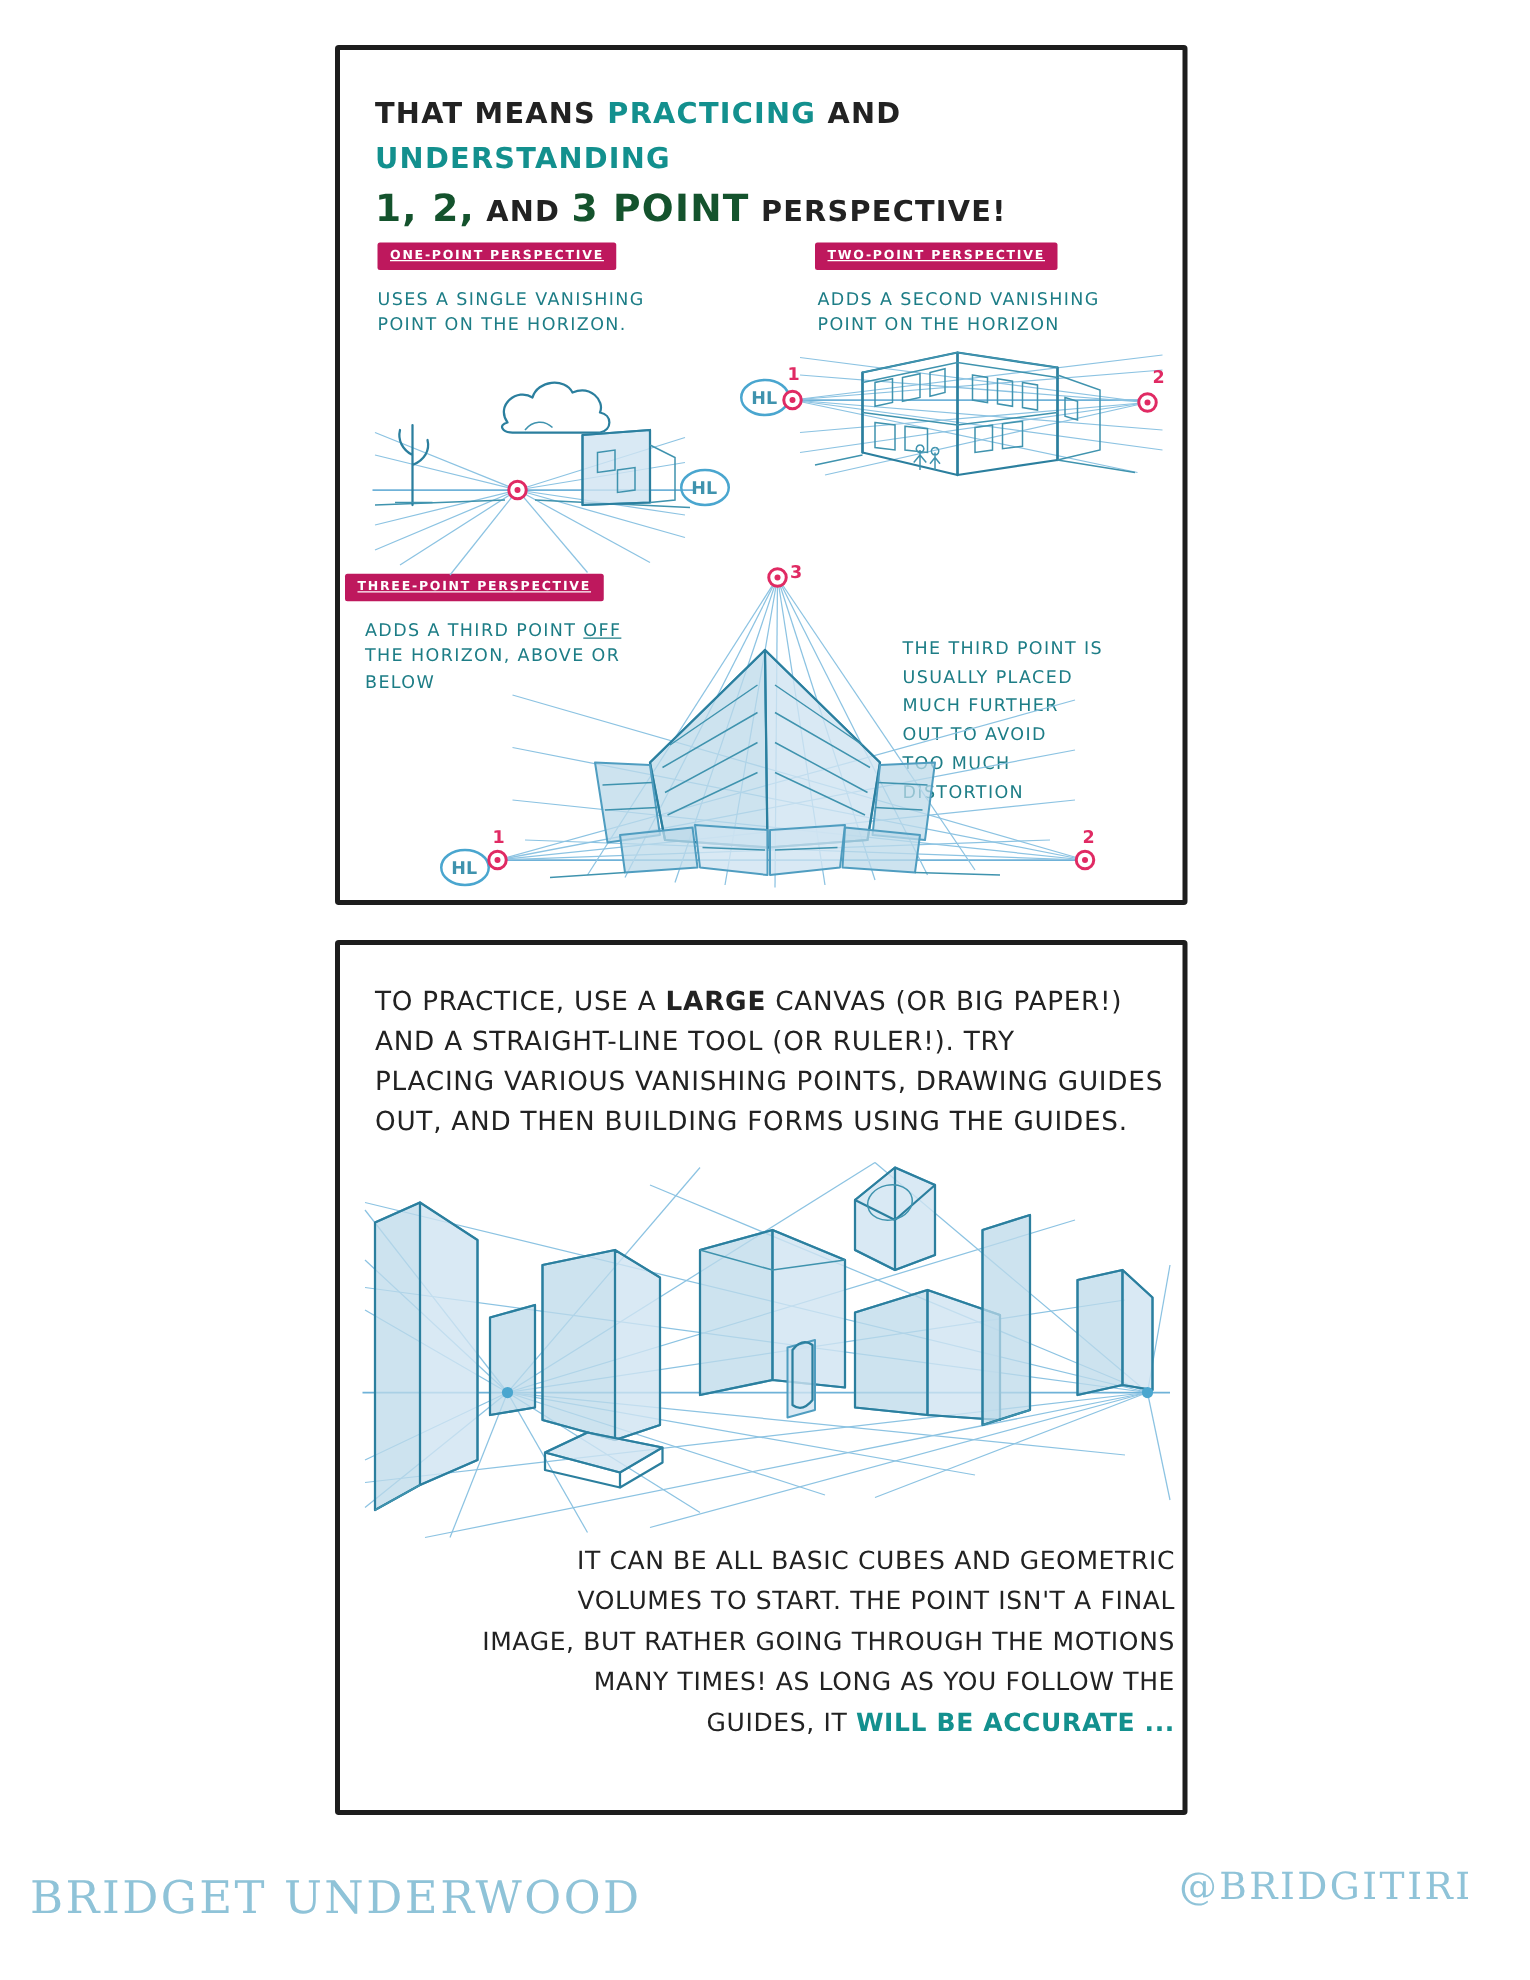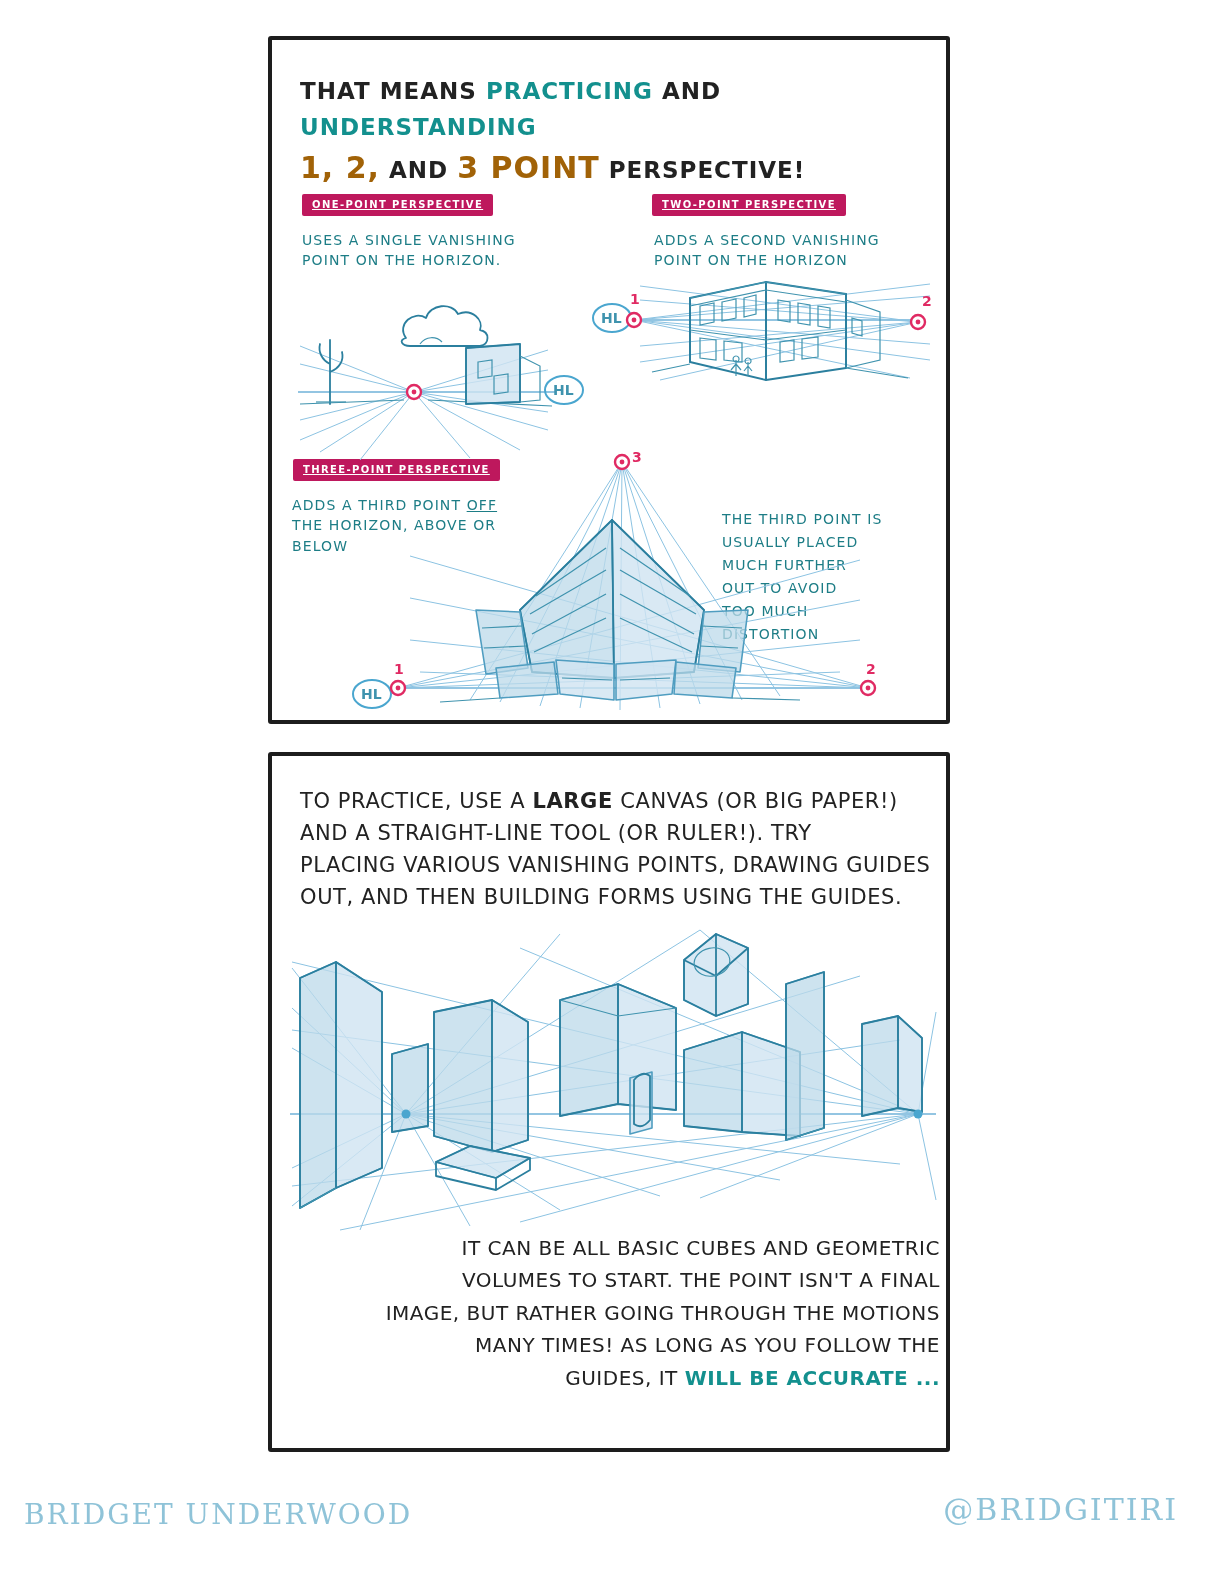--- a/index.html
+++ b/index.html
@@ -45,21 +45,21 @@
     top: 74px;
     width: 630px;
     font-size: 23px;
     font-weight: 700;
     line-height: 1.55;
     color: #222222;
     text-transform: uppercase;
     letter-spacing: 1px;
   }
   #headline .big-num {
-    color: #a16207;
+    color: #14532d;
     font-size: 30px;
   }
 
   
   .chip {
     position: absolute;
     background: #be185d;
     color: #ffffff;
     font-size: 10px;
     font-weight: 700;
@@ -112,21 +112,21 @@
   }
   #para-bottom .accent {
     color: #13908e;
     font-weight: 800;
   }
 
   
   .sig {
     position: absolute;
     color: #8fc3d8;
-    font-size: 28px;
+    font-size: 36px;
     letter-spacing: 2px;
     text-transform: uppercase;
     font-family: "DejaVu Serif", serif;
   }
   #sig-name { left: 24px; top: 1498px; }
   #sig-handle { right: 46px; top: 1492px; font-size: 30px; }
 
   
   svg.art {
     position: absolute;
@@ -148,21 +148,21 @@
 </div>
 
 <div class="chip" style="left:302px; top:194px;">One-Point Perspective</div>
 <div class="note" style="left:302px; top:230px; width:280px;">Uses a single vanishing
 point on the horizon.</div>
 
 <div class="chip" style="left:652px; top:194px;">Two-Point Perspective</div>
 <div class="note" style="left:654px; top:230px; width:290px;">Adds a second vanishing
 point on the horizon</div>
 
-<div class="chip" style="left:293px; top:459px;">Three-Point Perspective</div>
+<div class="chip" style="left:276px; top:459px;">Three-Point Perspective</div>
 <div class="note" style="left:292px; top:495px; width:270px;"><span>Adds a third point </span><span class="u">off</span><span>
 the horizon, above or
 below</span></div>
 
 <div class="note" style="left:722px; top:508px; width:230px; line-height:1.65;">The third point is
 usually placed
 much further
 out to avoid
 too much
 distortion</div>

